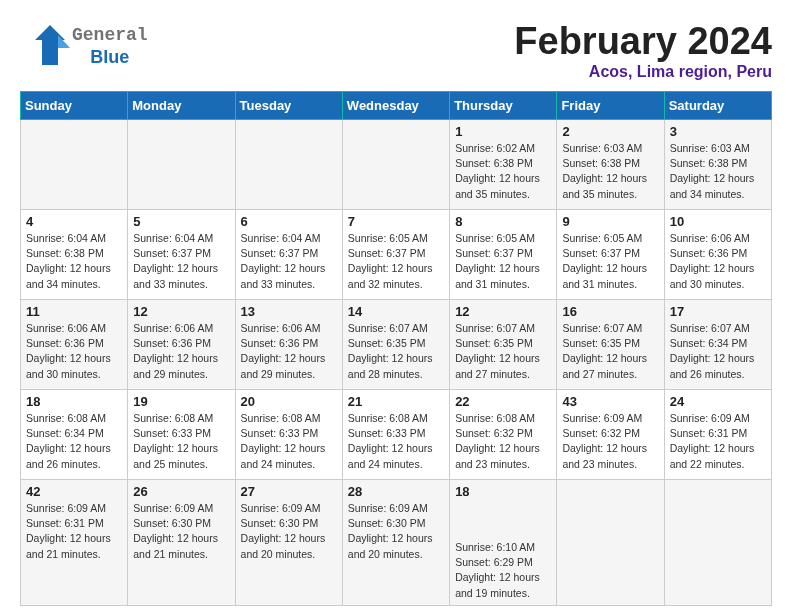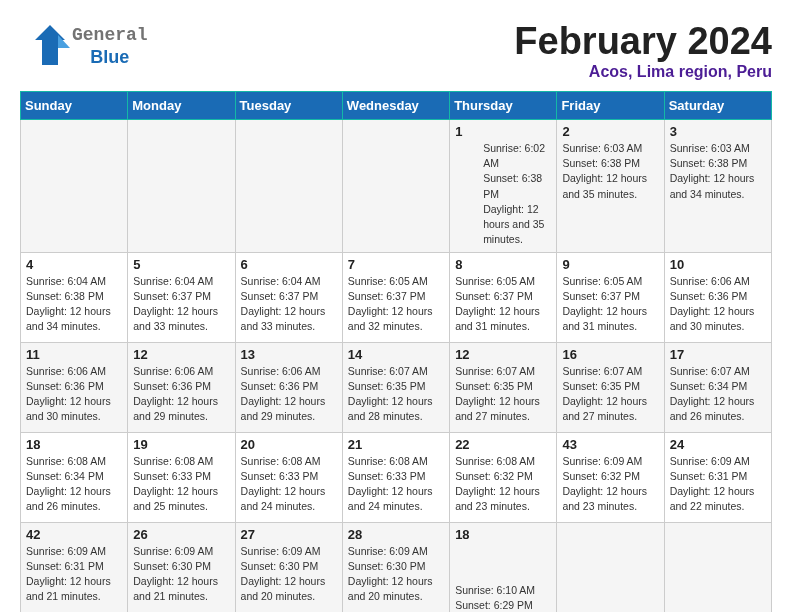--- a/index.html
+++ b/index.html
@@ -110,21 +110,21 @@
       </tr>
   </thead>
   <tbody id="calendar-body">
   <tr>
         <td></td>
         <td></td>
         <td></td>
         <td></td>
         <td>
           <span class="day-num">1</span>
-          <div class="day-info" style="white-space: pre-line; margin-left: 28px;">Sunrise: 6:02 AM
+          <div class="day-info" style="white-space: pre-line;">Sunrise: 6:02 AM
 Sunset: 6:38 PM
 Daylight: 12 hours and 35 minutes.</div>
         </td>
         <td>
           <span class="day-num">2</span>
           <div class="day-info" style="white-space: pre-line;">Sunrise: 6:03 AM
 Sunset: 6:38 PM
 Daylight: 12 hours and 35 minutes.</div>
         </td>
         <td>

